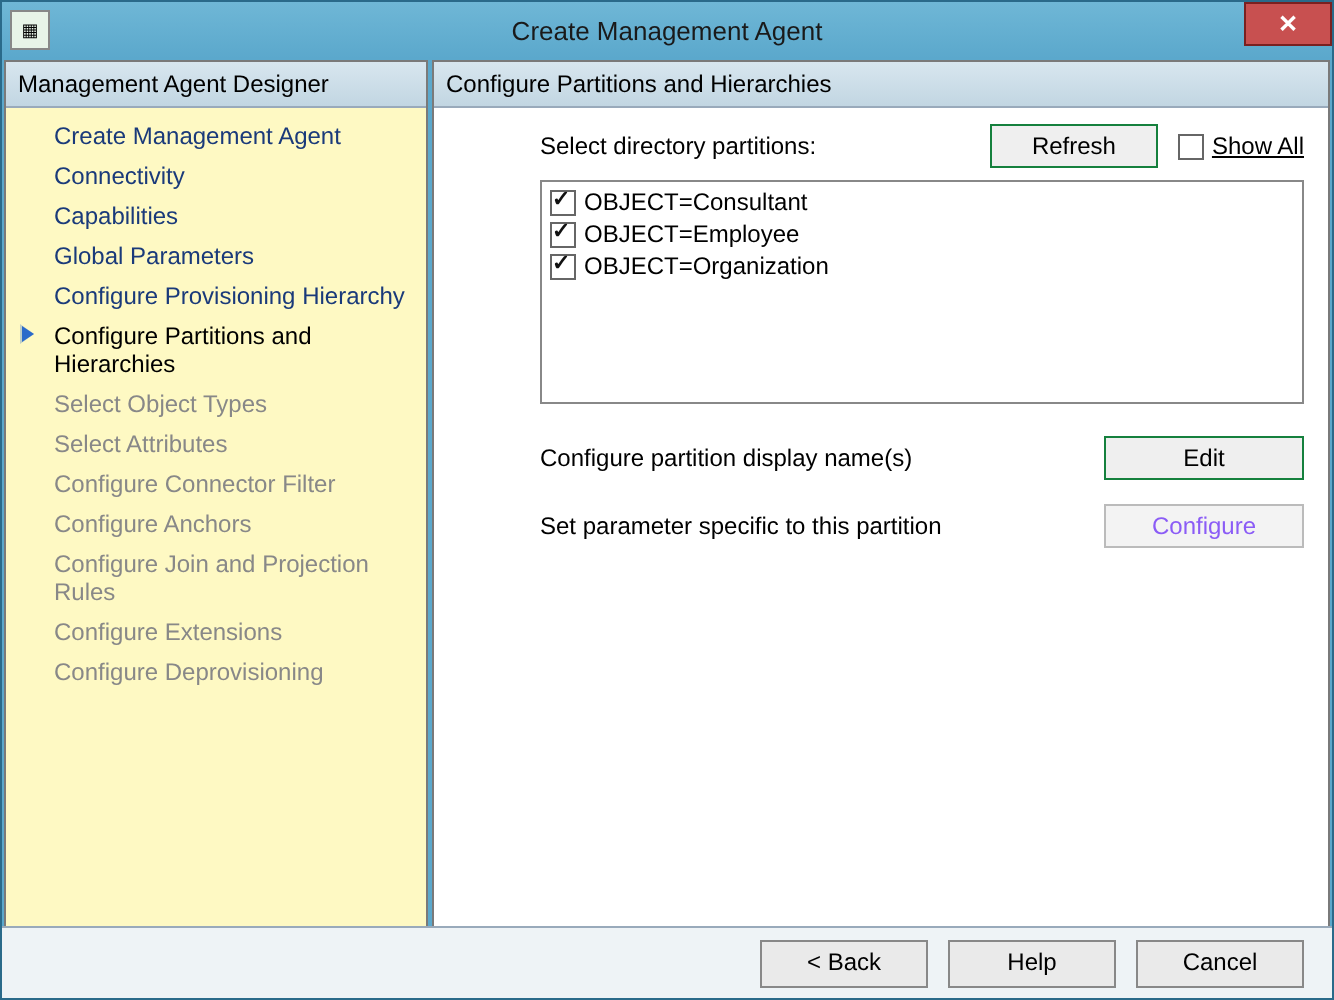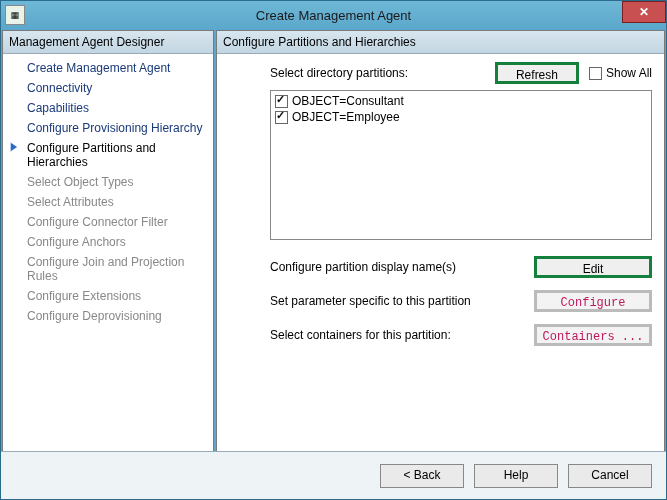--- a/index.html
+++ b/index.html
@@ -2,67 +2,68 @@
 <html><head>
 <meta charset="utf-8">
 <style>
 *{box-sizing:border-box;margin:0;padding:0;font-family:"Segoe UI",Tahoma,sans-serif;font-size:12px;}
 body{background:#8abfd9;width:667px;height:500px;overflow:hidden;position:relative;border:1px solid #2a6a8a;}
 .titlebar{height:28px;background:linear-gradient(#6fb7d6,#5ba8cc);display:flex;align-items:center;position:relative;color:#000;}
 .titlebar .icon{width:20px;height:20px;margin:0 4px;background:#e8f4e8;border:1px solid #888;display:flex;align-items:center;justify-content:center;font-size:9px;}
 .titlebar .title{position:absolute;left:50%;transform:translateX(-50%);font-size:13px;color:#1a1a1a;}
 .close{position:absolute;right:0;top:0;width:44px;height:22px;background:#c85050;color:#fff;display:flex;align-items:center;justify-content:center;font-weight:bold;border:1px solid #7a2020;}
 .content{display:flex;height:calc(100% - 28px);background:#5ba8cc;padding:1px;}
-.sidebar{width:212px;background:#ffffff;border:1px solid #7a7a7a;display:flex;flex-direction:column;}
+.sidebar{width:212px;background:#fef9c3;border:1px solid #7a7a7a;display:flex;flex-direction:column;}
 .sidebar-header{background:linear-gradient(#d8e6ef,#c2d6e2);padding:4px 6px;border-bottom:1px solid #9ab;}
 .nav{padding:4px 0;}
 .nav-item{padding:3px 6px 3px 24px;color:#1a3a7a;cursor:default;position:relative;line-height:14px;}
 .nav-item.completed{color:#1a3a7a;}
 .nav-item.current{color:#000;}
 .nav-item.current::before{content:"";position:absolute;left:8px;top:5px;width:0;height:0;border-top:4px solid transparent;border-bottom:4px solid transparent;border-left:6px solid #2a6aca;}
 .nav-item.current::after{content:"";position:absolute;left:7px;top:4px;width:0;height:0;border-top:5px solid transparent;border-bottom:5px solid transparent;border-left:7px solid #2a6aca;opacity:.3;}
 .nav-item.pending{color:#888;}
 .main{flex:1;background:#fff;border:1px solid #7a7a7a;margin-left:2px;display:flex;flex-direction:column;}
 .main-header{background:linear-gradient(#d8e6ef,#c2d6e2);padding:4px 6px;border-bottom:1px solid #9ab;}
 .main-body{flex:1;padding:8px 12px;display:flex;flex-direction:column;margin-left:41px;}
 .top-row{display:flex;align-items:center;gap:10px;margin-bottom:6px;}
 .top-row .label{flex:1;}
-.btn{min-width:84px;height:22px;background:#efefef;border:3px solid #15803d;cursor:default;text-align:center;line-height:20px;}
-.btn.disabled{color:#be185d;border-color:#bbb;background:#f3f3f3;font-family:Liberation Mono, monospace;}
-.chk-label{display:flex;align-items:center;gap:4px;}
+.btn{min-width:84px;height:22px;background:#efefef;border:1px solid #15803d;cursor:default;text-align:center;line-height:20px;}
+.btn.disabled{color:#8b5cf6;border-color:#bbb;background:#f3f3f3;}
+.chk-label{display:flex;align-items:center;gap:4px;text-decoration:underline;}
 .chk{width:13px;height:13px;border:1px solid #666;background:#fff;position:relative;}
 .chk.checked::after{content:"✓";position:absolute;left:0;top:-3px;font-size:11px;color:#111;font-weight:bold;}
-.listbox{border:1px solid #888;background:#fff;height:150px;overflow:auto;padding:2px;}
+.listbox{border:1px solid #888;background:#fff;height:112px;overflow:auto;padding:2px;}
 .list-item{display:flex;align-items:center;gap:4px;padding:1px 2px;}
 .list-item .chk{width:13px;height:13px;}
 .config-area{margin-top:16px;display:flex;flex-direction:column;gap:12px;}
 .config-row{display:flex;align-items:center;}
 .config-row .lbl{flex:1;}
-.config-row .btn{width:118px;}
-.footer{position:absolute;bottom:0;left:0;right:0;height:48px;background:#eef3f6;border-top:1px solid #9ab;display:flex;align-items:center;justify-content:flex-end;padding:0 14px;gap:10px;}
+.config-row .btn{width:100px;}
+.footer{position:absolute;bottom:0;left:0;right:0;height:36px;background:#eef3f6;border-top:1px solid #9ab;display:flex;align-items:center;justify-content:flex-end;padding:0 14px;gap:10px;}
 .footer .btn{width:76px;height:24px;background:#eaeaea;border:1px solid #888;}
 </style>
 </head>
 <body>
 
 <div class="titlebar">
   <div class="icon">▦</div>
   <div class="title">Create Management Agent</div>
   <div class="close">
     <span>✕</span>
   </div>
 </div>
 
 <div class="content">
   <div class="sidebar">
     <div class="sidebar-header">Management Agent Designer</div>
     <div class="nav" id="nav">
         <div class="nav-item completed">Create Management Agent</div>
         <div class="nav-item completed">Connectivity</div>
         <div class="nav-item completed">Capabilities</div>
+        <div class="nav-item completed">Global Parameters</div>
         <div class="nav-item completed">Configure Provisioning Hierarchy</div>
         <div class="nav-item current">Configure Partitions and Hierarchies</div>
         <div class="nav-item pending">Select Object Types</div>
         <div class="nav-item pending">Select Attributes</div>
         <div class="nav-item pending">Configure Connector Filter</div>
         <div class="nav-item pending">Configure Anchors</div>
         <div class="nav-item pending">Configure Join and Projection Rules</div>
         <div class="nav-item pending">Configure Extensions</div>
         <div class="nav-item pending">Configure Deprovisioning</div>
       </div>
@@ -81,34 +82,34 @@
       </div>
       <div class="listbox" id="partitions">
           <div class="list-item">
             <div class="chk checked"></div>
             <span>OBJECT=Consultant</span>
           </div>
           <div class="list-item">
             <div class="chk checked"></div>
             <span>OBJECT=Employee</span>
           </div>
+          <div class="list-item">
+            <div class="chk checked"></div>
+            <span>OBJECT=Organization</span>
+          </div>
         </div>
 
       <div class="config-area" id="config-area">
           <div class="config-row">
             <span class="lbl">Configure partition display name(s)</span>
             <div class="btn">Edit</div>
           </div>
           <div class="config-row">
             <span class="lbl">Set parameter specific to this partition</span>
             <div class="btn disabled">Configure</div>
-          </div>
-          <div class="config-row">
-            <span class="lbl">Select containers for this partition:</span>
-            <div class="btn disabled">Containers ...</div>
           </div>
         </div>
     </div>
   </div>
 </div>
 
 <div class="footer">
   <div class="btn">&lt;  Back</div>
   <div class="btn">Help</div>
   <div class="btn">Cancel</div>

